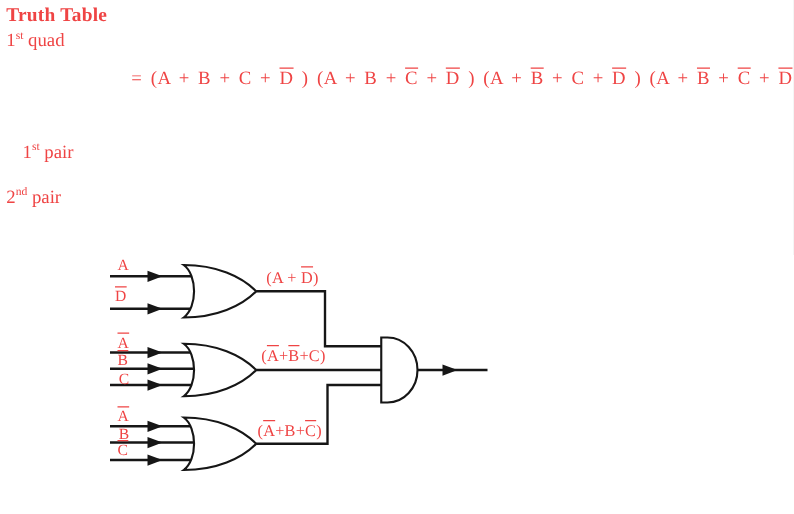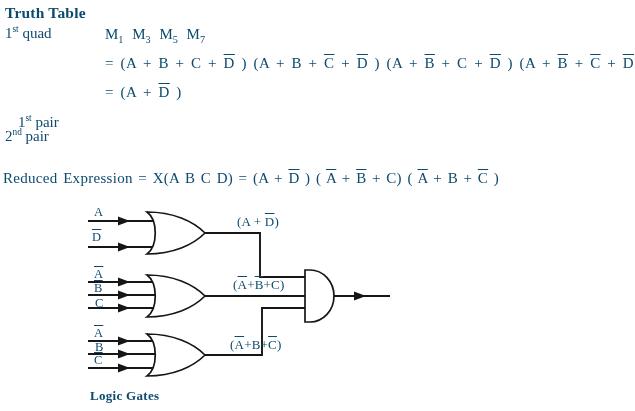--- a/index.html
+++ b/index.html
@@ -1,60 +1,57 @@
 <!DOCTYPE html>
 <html><head>
 <meta charset="utf-8">
 <style>
   html,body{margin:0;padding:0;background:#e8e8e8;}
   .page{
     position:relative;
     width:635px;height:411px;
     background:#ffffff;
     font-family:"Liberation Serif","DejaVu Serif",serif;
-    color:#0c4a6e;
+    color:#ef4444;
     overflow:hidden;
   }
   .abs{position:absolute;white-space:nowrap;}
   .title{font-weight:bold;font-size:15.5px;letter-spacing:.2px;}
   .rowlab{font-size:15px;font-family:Liberation Serif, serif;}
   .expr{font-size:15px;letter-spacing:.4px;word-spacing:2.5px;}
   .minterms{font-size:15px;word-spacing:5px;}
   .reduced{font-size:15px;letter-spacing:.3px;word-spacing:1.5px;}
   .glabel{font-size:12.5px;letter-spacing:.3px;}
-  .goutlab{font-size:13px;letter-spacing:.2px;margin-left:24px;}
+  .goutlab{font-size:13px;letter-spacing:.2px;}
   .xlabel{font-size:14px;letter-spacing:.2px;}
   .caption{font-weight:bold;font-size:13px;letter-spacing:.3px;}
   .ov{text-decoration:overline;text-decoration-thickness:1.3px;}
   sub{font-size:68%;line-height:0;}
   sup{font-size:62%;line-height:0;}
   svg{position:absolute;left:0;top:0;}
   .wire{stroke:#161616;stroke-width:1.9;fill:none;}
   .gate{stroke:#161616;stroke-width:1.7;fill:#ffffff;}
   .ah{fill:#161616;stroke:none;}
 </style>
 </head>
 <body>
 
 <div class="page">
 
   <div class="abs title" style="left:5px;top:4px;">Truth Table</div>
 
   <div class="abs rowlab" style="left:5px;top:25px;">1<sup>st</sup> quad</div>
-  <div class="abs minterms" style="left:105px;top:26px;">M<sub>1</sub> M<sub>3</sub> M<sub>5</sub> M<sub>7</sub></div>
 
   <div class="abs expr" style="left:105px;top:55px;">= (A + B + C + <span class="ov">D</span> ) (A + B + <span class="ov">C</span> + <span class="ov">D</span> ) (A + <span class="ov">B</span> + C + <span class="ov">D</span> ) (A + <span class="ov">B</span> + <span class="ov">C</span> + <span class="ov">D</span> )</div>
 
-  <div class="abs expr" style="left:105px;top:84px;">= (A + <span class="ov">D</span> )</div>
 
   <div class="abs rowlab" style="left:18px;top:114px;">1<sup>st</sup> pair</div>
 
-  <div class="abs rowlab" style="left:5px;top:128px;">2<sup>nd</sup> pair</div>
+  <div class="abs rowlab" style="left:5px;top:150px;">2<sup>nd</sup> pair</div>
 
-  <div class="abs reduced" style="left:3px;top:170px;">Reduced Expression = X(A B C D) = (A + <span class="ov">D</span> ) ( <span class="ov">A</span> + <span class="ov">B</span> + C) ( <span class="ov">A</span> + B + <span class="ov">C</span> )</div>
 
   <svg width="635" height="411" viewBox="0 0 635 411">
 
     <path class="wire" d="M88,221 H162"></path>
     <path class="wire" d="M88,247 H162"></path>
     <path class="wire" d="M88,282 H163"></path>
     <path class="wire" d="M88,295 H167"></path>
     <path class="wire" d="M88,308 H163"></path>
     <path class="wire" d="M88,341 H163"></path>
     <path class="wire" d="M88,354 H167"></path>
@@ -91,14 +88,13 @@
   <div class="abs glabel" style="left:94px;top:281px;"><span class="ov">B</span></div>
   <div class="abs glabel" style="left:95px;top:296px;">C</div>
   <div class="abs goutlab" style="left:209px;top:277px;">(<span class="ov">A</span>+<span class="ov">B</span>+C)</div>
 
   <div class="abs glabel" style="left:94px;top:326px;"><span class="ov">A</span></div>
   <div class="abs glabel" style="left:95px;top:340px;">B</div>
   <div class="abs glabel" style="left:94px;top:353px;"><span class="ov">C</span></div>
   <div class="abs goutlab" style="left:206px;top:337px;">(<span class="ov">A</span>+B+<span class="ov">C</span>)</div>
 
 
-  <div class="abs caption" style="left:90px;top:388px;">Logic Gates</div>
 </div>
 
 </body></html>

